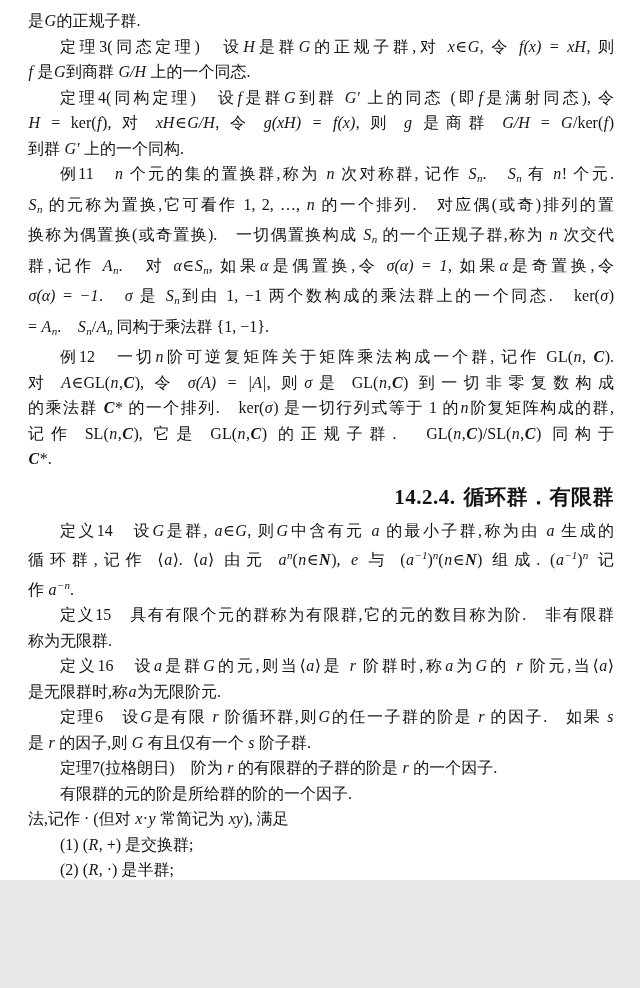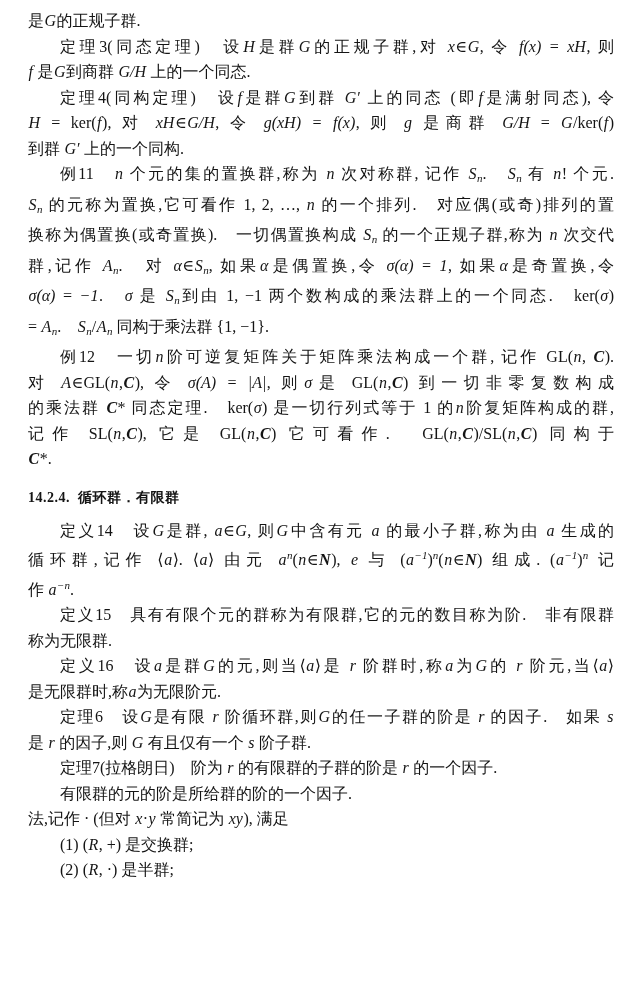--- a/index.html
+++ b/index.html
@@ -1,39 +1,40 @@
 <!DOCTYPE html>
 <html><head>
 <meta charset="utf-8">
 <style>
   html,body{margin:0;padding:0;background:#e8e8e8;}
   .page{
-    width:640px;height:988px;background:#fefefdd;
+    width:640px;height:880px;background:#fefefdd;
     background:#fff;
     position:relative;overflow:hidden;
     font-family:"Liberation Serif","DejaVu Serif",serif;
     color:#141414;
     box-sizing:border-box;
   }
   .page-body{padding:8px 26px 0 28px;}
   .line{
     font-size:16px;line-height:25.5px;
     text-align:justify;text-align-last:left;
   }
   .line.stretch{text-align-last:justify;}
   .line.indent{text-indent:2em;}
   .b{font-weight:normal;}
   .i{font-style:italic;padding:0 0.5px;}
   .bi{font-style:italic;font-weight:bold;padding:0 0.5px;}
   .sub{font-size:11px;font-style:italic;vertical-align:-3px;}
   .sup{font-size:11px;font-style:italic;vertical-align:6px;}
   .heading{
     margin:12px 0 7px 0;
-    font-size:14px;line-height:27px;
+    font-size:21px;line-height:27px;
     letter-spacing:0.5px;
+    text-align:right;
   }
   .hnum{font-weight:600;margin-right:8px;}
   .htitle{font-weight:700;}
 </style>
 </head>
 <body>
 
 <div class="page">
   <div class="page-body">
       <div class="line"><span>是</span><span class="i">G</span><span>的正规子群.</span></div>
@@ -43,22 +44,22 @@
       <div class="line stretch"><span class="i">H</span><span> = ker(</span><span class="i">f</span><span>), 对 </span><span class="i">xH</span><span>∈</span><span class="i">G/H</span><span>, 令 </span><span class="i">g(xH) = f(x)</span><span>, 则 </span><span class="i">g</span><span> 是商群 </span><span class="i">G/H</span><span> = </span><span class="i">G</span><span>/ker(</span><span class="i">f</span><span>)</span></div>
       <div class="line"><span>到群 </span><span class="i">G′</span><span> 上的一个同构.</span></div>
       <div class="line indent stretch"><span class="b">例11</span><span>　</span><span class="i">n</span><span> 个元的集的置换群,称为 </span><span class="i">n</span><span> 次</span><span class="b">对称群</span><span>, 记作 </span><span class="i">S</span><span class="sub">n</span><span>.　</span><span class="i">S</span><span class="sub">n</span><span> 有 </span><span class="i">n</span><span>! 个元.</span></div>
       <div class="line stretch"><span class="i">S</span><span class="sub">n</span><span> 的元称为</span><span class="b">置换</span><span>,它可看作 1, 2, …, </span><span class="i">n</span><span> 的一个排列.　对应偶(或奇)排列的置</span></div>
       <div class="line stretch"><span>换称为</span><span class="b">偶置换</span><span>(或</span><span class="b">奇置换</span><span>).　一切偶置换构成 </span><span class="i">S</span><span class="sub">n</span><span> 的一个正规子群,称为 </span><span class="i">n</span><span> 次</span><span class="b">交代</span></div>
       <div class="line stretch"><span class="b">群</span><span>,记作 </span><span class="i">A</span><span class="sub">n</span><span>.　对 </span><span class="i">α</span><span>∈</span><span class="i">S</span><span class="sub">n</span><span>, 如果</span><span class="i">α</span><span>是偶置换,令 </span><span class="i">σ(α) = 1</span><span>, 如果</span><span class="i">α</span><span>是奇置换,令</span></div>
       <div class="line stretch"><span class="i">σ(α) = −1</span><span>.　</span><span class="i">σ</span><span> 是 </span><span class="i">S</span><span class="sub">n</span><span>到由 1, −1 两个数构成的乘法群上的一个同态.　ker(</span><span class="i">σ</span><span>)</span></div>
       <div class="line"><span>= </span><span class="i">A</span><span class="sub">n</span><span>.　</span><span class="i">S</span><span class="sub">n</span><span>/</span><span class="i">A</span><span class="sub">n</span><span> 同构于乘法群 {1, −1}.</span></div>
       <div class="line indent stretch"><span class="b">例12</span><span>　一切</span><span class="i">n</span><span>阶可逆复矩阵关于矩阵乘法构成一个群, 记作 GL(</span><span class="i">n</span><span>, </span><span class="bi">C</span><span>).</span></div>
       <div class="line stretch"><span>对 </span><span class="i">A</span><span>∈GL(</span><span class="i">n</span><span>,</span><span class="bi">C</span><span>), 令 </span><span class="i">σ(A) = |A|</span><span>, 则</span><span class="i">σ</span><span>是 GL(</span><span class="i">n</span><span>,</span><span class="bi">C</span><span>) 到一切非零复数构成</span></div>
-      <div class="line stretch"><span>的乘法群 </span><span class="bi">C</span><span>* 同态定理.　ker(</span><span class="i">σ</span><span>) 是一切行列式等于 1 的</span><span class="i">n</span><span>阶复矩阵构成的群,</span></div>
-      <div class="line stretch"><span>记作 SL(</span><span class="i">n</span><span>,</span><span class="bi">C</span><span>), 它是 GL(</span><span class="i">n</span><span>,</span><span class="bi">C</span><span>) 它可看作.　GL(</span><span class="i">n</span><span>,</span><span class="bi">C</span><span>)/SL(</span><span class="i">n</span><span>,</span><span class="bi">C</span><span>) 同构于</span></div>
+      <div class="line stretch"><span>的乘法群 </span><span class="bi">C</span><span>* 的一个排列.　ker(</span><span class="i">σ</span><span>) 是一切行列式等于 1 的</span><span class="i">n</span><span>阶复矩阵构成的群,</span></div>
+      <div class="line stretch"><span>记作 SL(</span><span class="i">n</span><span>,</span><span class="bi">C</span><span>), 它是 GL(</span><span class="i">n</span><span>,</span><span class="bi">C</span><span>) 的正规子群.　GL(</span><span class="i">n</span><span>,</span><span class="bi">C</span><span>)/SL(</span><span class="i">n</span><span>,</span><span class="bi">C</span><span>) 同构于</span></div>
       <div class="line"><span class="bi">C</span><span>*.</span></div>
       <div class="heading"><span class="hnum">14.2.4.</span><span class="htitle">循环群．有限群</span></div>
       <div class="line indent stretch"><span class="b">定义14</span><span>　设</span><span class="i">G</span><span>是群, </span><span class="i">a</span><span>∈</span><span class="i">G</span><span>, 则</span><span class="i">G</span><span>中含有元 </span><span class="i">a</span><span> 的最小子群,称为由 </span><span class="i">a</span><span> 生成的</span></div>
       <div class="line stretch"><span class="b">循环群</span><span>,记作 ⟨</span><span class="i">a</span><span>⟩. ⟨</span><span class="i">a</span><span>⟩ 由元 </span><span class="i">a</span><span class="sup">n</span><span>(</span><span class="i">n</span><span>∈</span><span class="bi">N</span><span>), </span><span class="i">e</span><span> 与 (</span><span class="i">a</span><span class="sup">−1</span><span>)</span><span class="sup">n</span><span>(</span><span class="i">n</span><span>∈</span><span class="bi">N</span><span>) 组成. (</span><span class="i">a</span><span class="sup">−1</span><span>)</span><span class="sup">n</span><span> 记</span></div>
       <div class="line"><span>作 </span><span class="i">a</span><span class="sup">−n</span><span>.</span></div>
       <div class="line indent stretch"><span class="b">定义15</span><span>　具有有限个元的群称为</span><span class="b">有限群</span><span>,它的元的数目称为</span><span class="b">阶</span><span>.　非有限群</span></div>
       <div class="line"><span>称为</span><span class="b">无限群</span><span>.</span></div>
       <div class="line indent stretch"><span class="b">定义16</span><span>　设</span><span class="i">a</span><span>是群</span><span class="i">G</span><span>的元,则当⟨</span><span class="i">a</span><span>⟩是 </span><span class="i">r</span><span> 阶群时,称</span><span class="i">a</span><span>为</span><span class="i">G</span><span>的 </span><span class="i">r</span><span> 阶元,当⟨</span><span class="i">a</span><span>⟩</span></div>
       <div class="line"><span>是无限群时,称</span><span class="i">a</span><span>为无限阶元.</span></div>
       <div class="line indent stretch"><span class="b">定理6</span><span>　设</span><span class="i">G</span><span>是有限 </span><span class="i">r</span><span> 阶循环群,则</span><span class="i">G</span><span>的任一子群的阶是 </span><span class="i">r</span><span> 的因子.　如果 </span><span class="i">s</span></div>

